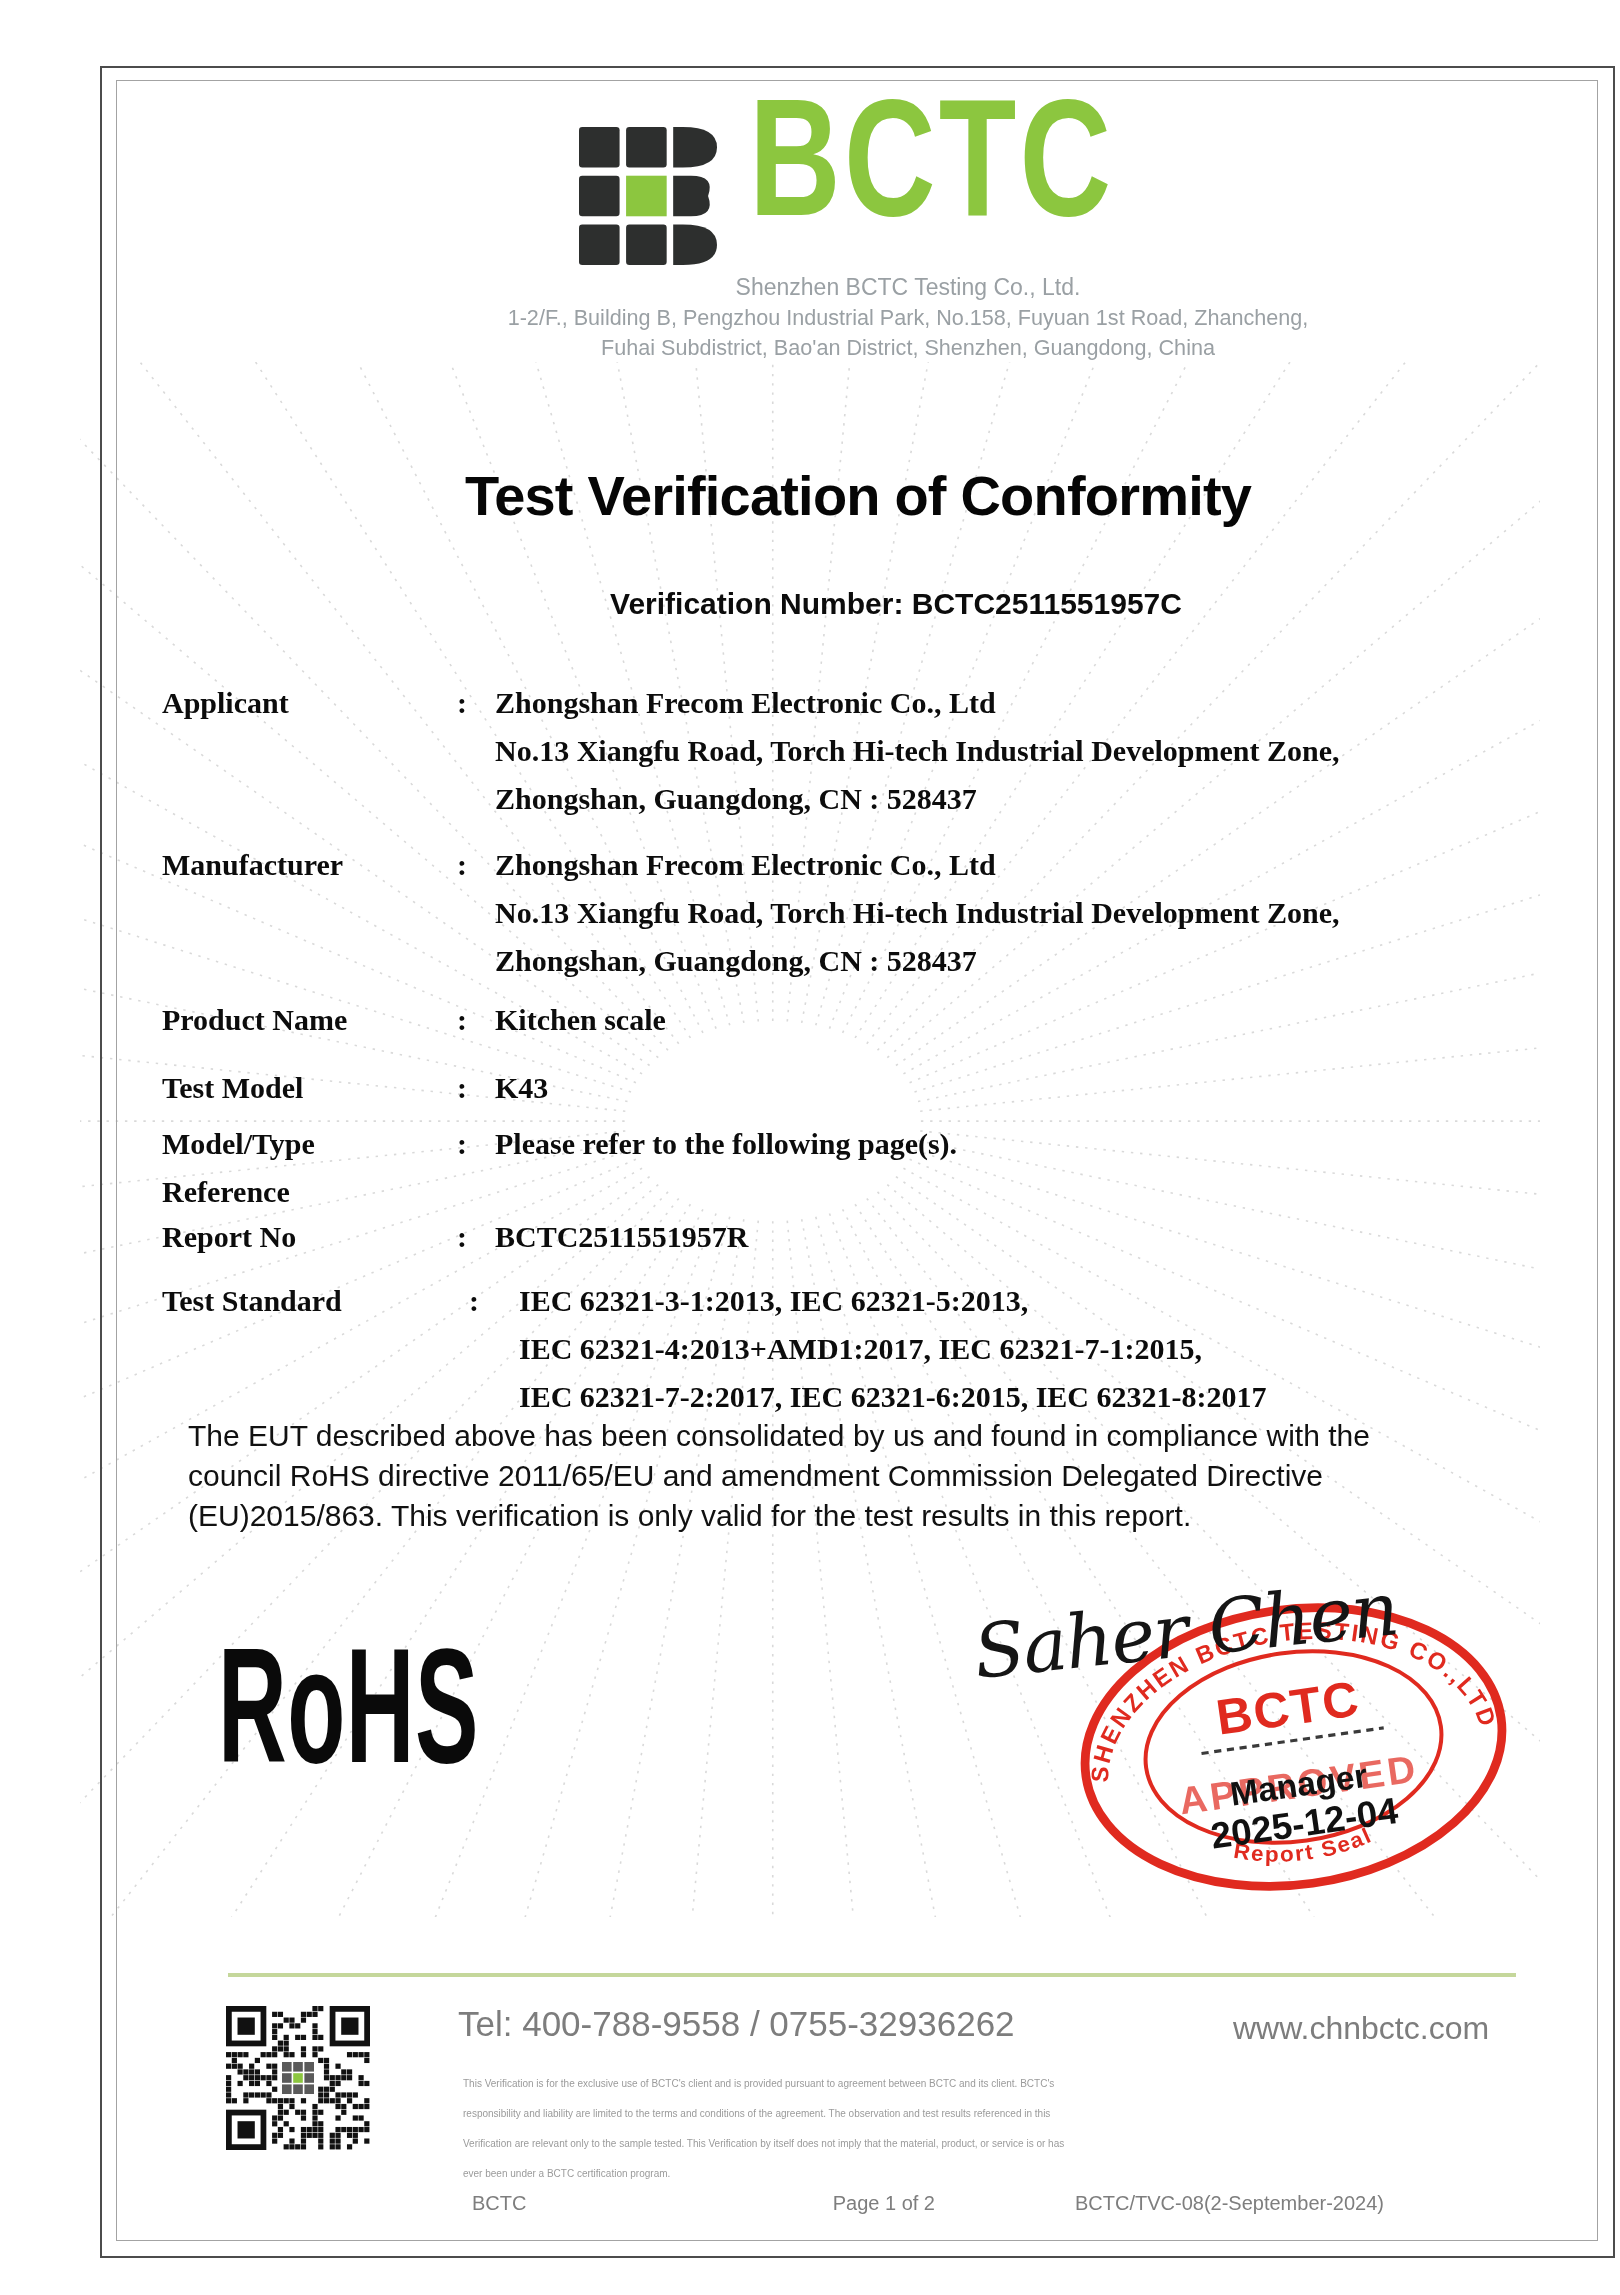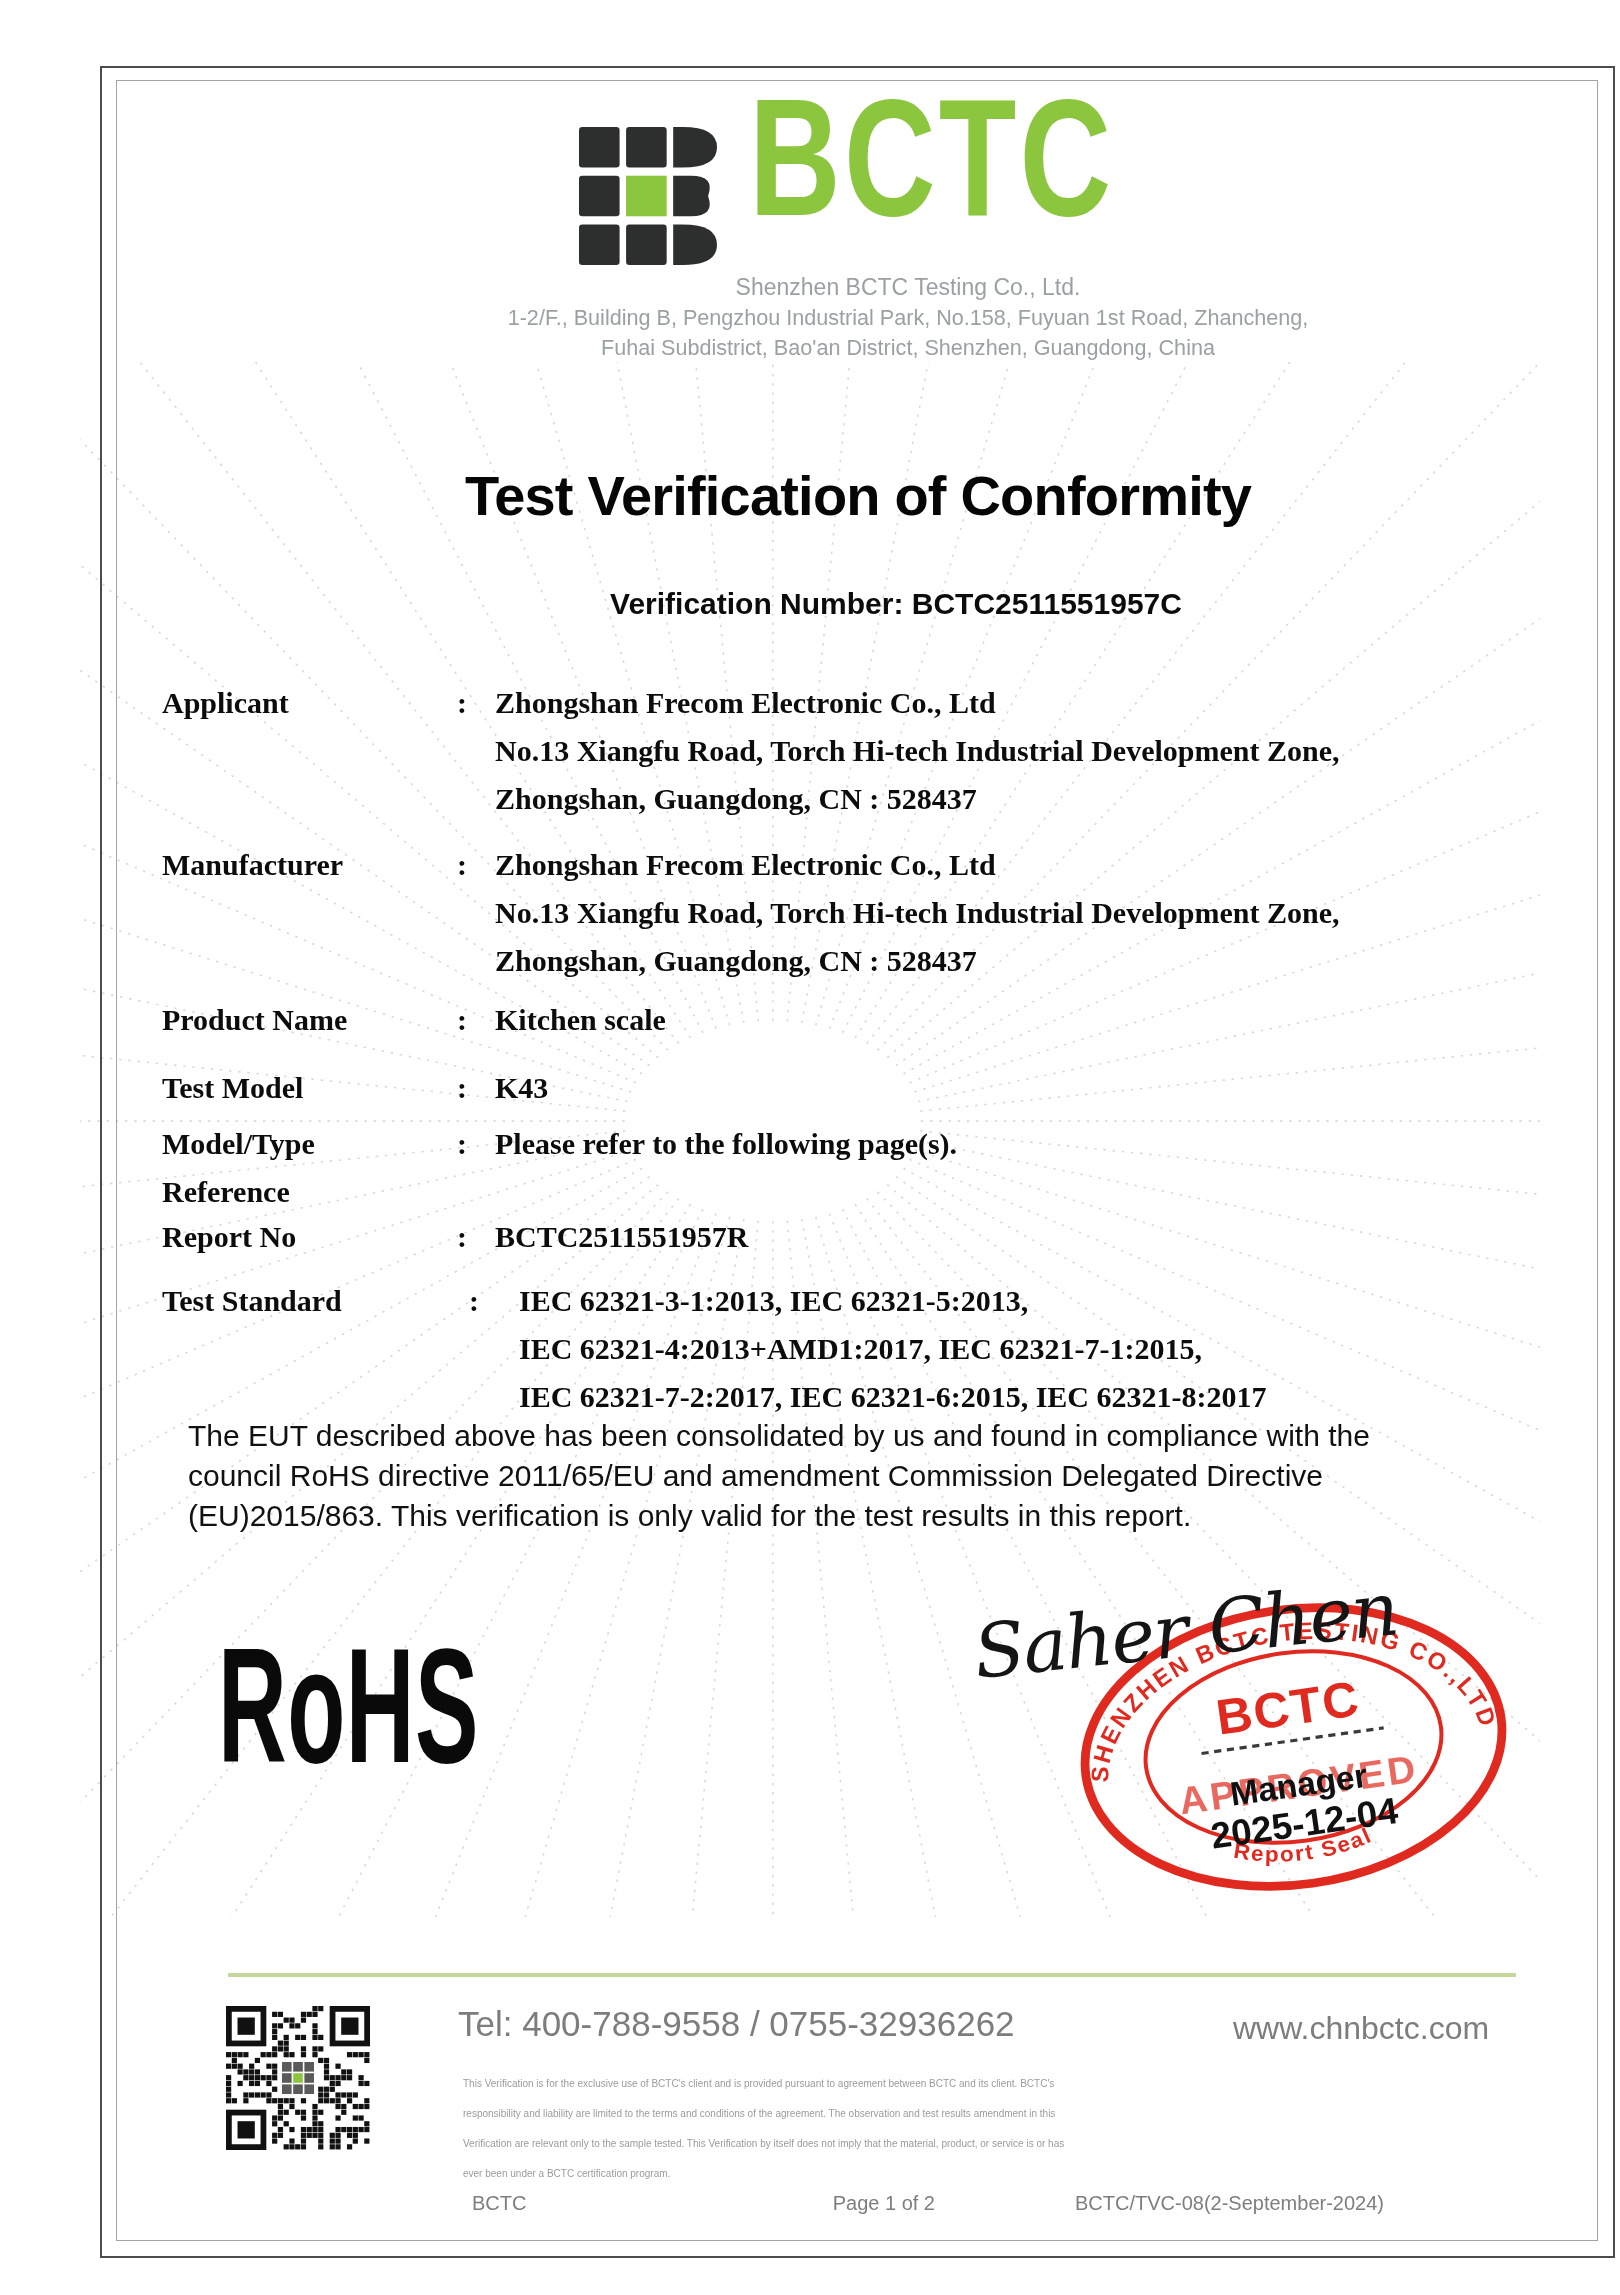--- a/index.html
+++ b/index.html
@@ -475,21 +475,21 @@
         </g>
         <rect x="84" y="84" width="12" height="12" fill="#8cc63f"></rect>
       </g>
     </svg>
 
     <div class="tel">Tel: 400-788-9558 / 0755-32936262</div>
     <div class="web">www.chnbctc.com</div>
 
     <div class="disclaimer">
       <div>This Verification is for the exclusive use of BCTC's client and is provided pursuant to agreement between BCTC and its client. BCTC's</div>
-      <div>responsibility and liability are limited to the terms and conditions of the agreement. The observation and test results amendment in this</div>
+      <div>responsibility and liability are limited to the terms and conditions of the agreement. The observation and test results referenced in this</div>
       <div>Verification are relevant only to the sample tested. This Verification by itself does not imply that the material, product, or service is or has</div>
       <div>ever been under a BCTC certification program.</div>
     </div>
 
     <div class="foot-left">BCTC</div>
     <div class="foot-center">Page 1 of 2</div>
     <div class="foot-right">BCTC/TVC-08(2-September-2024)</div>
 
   </div>
 </div>

